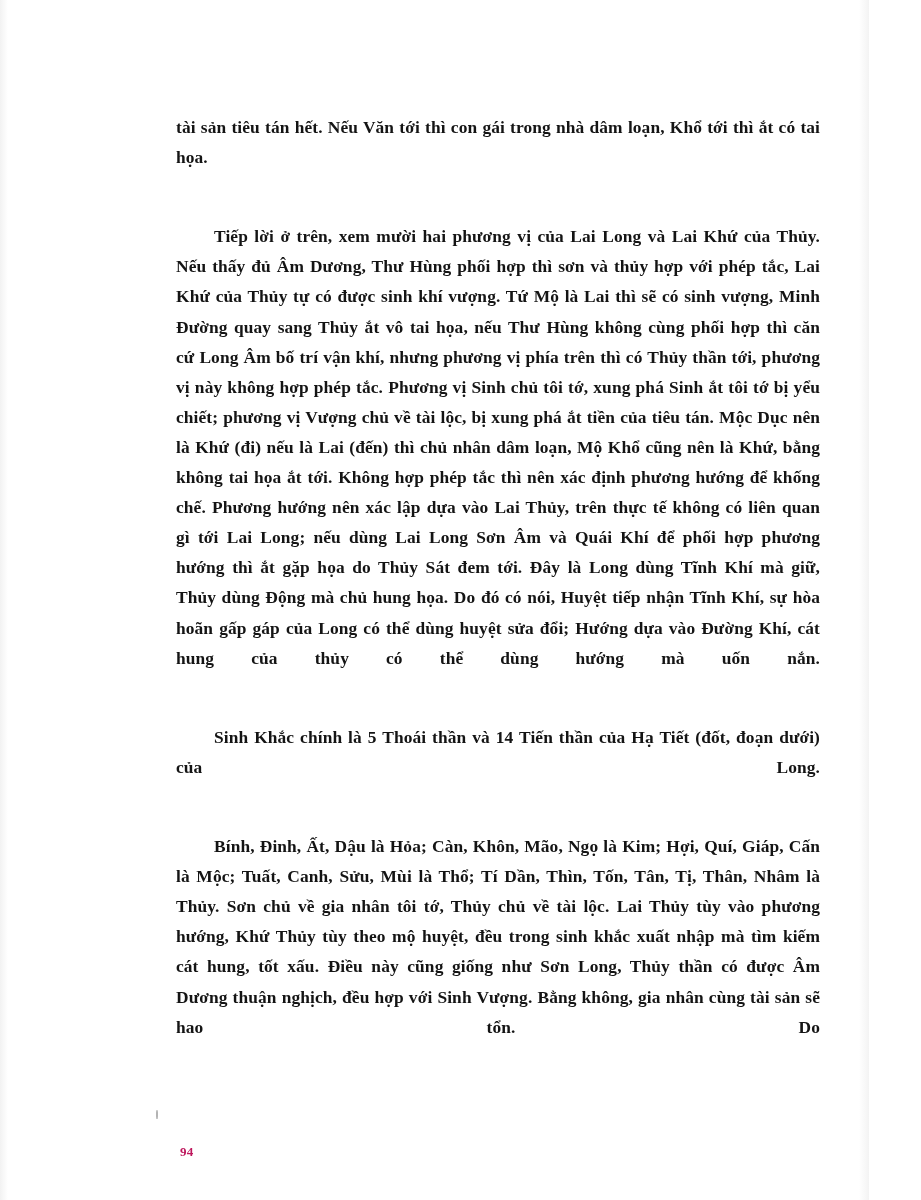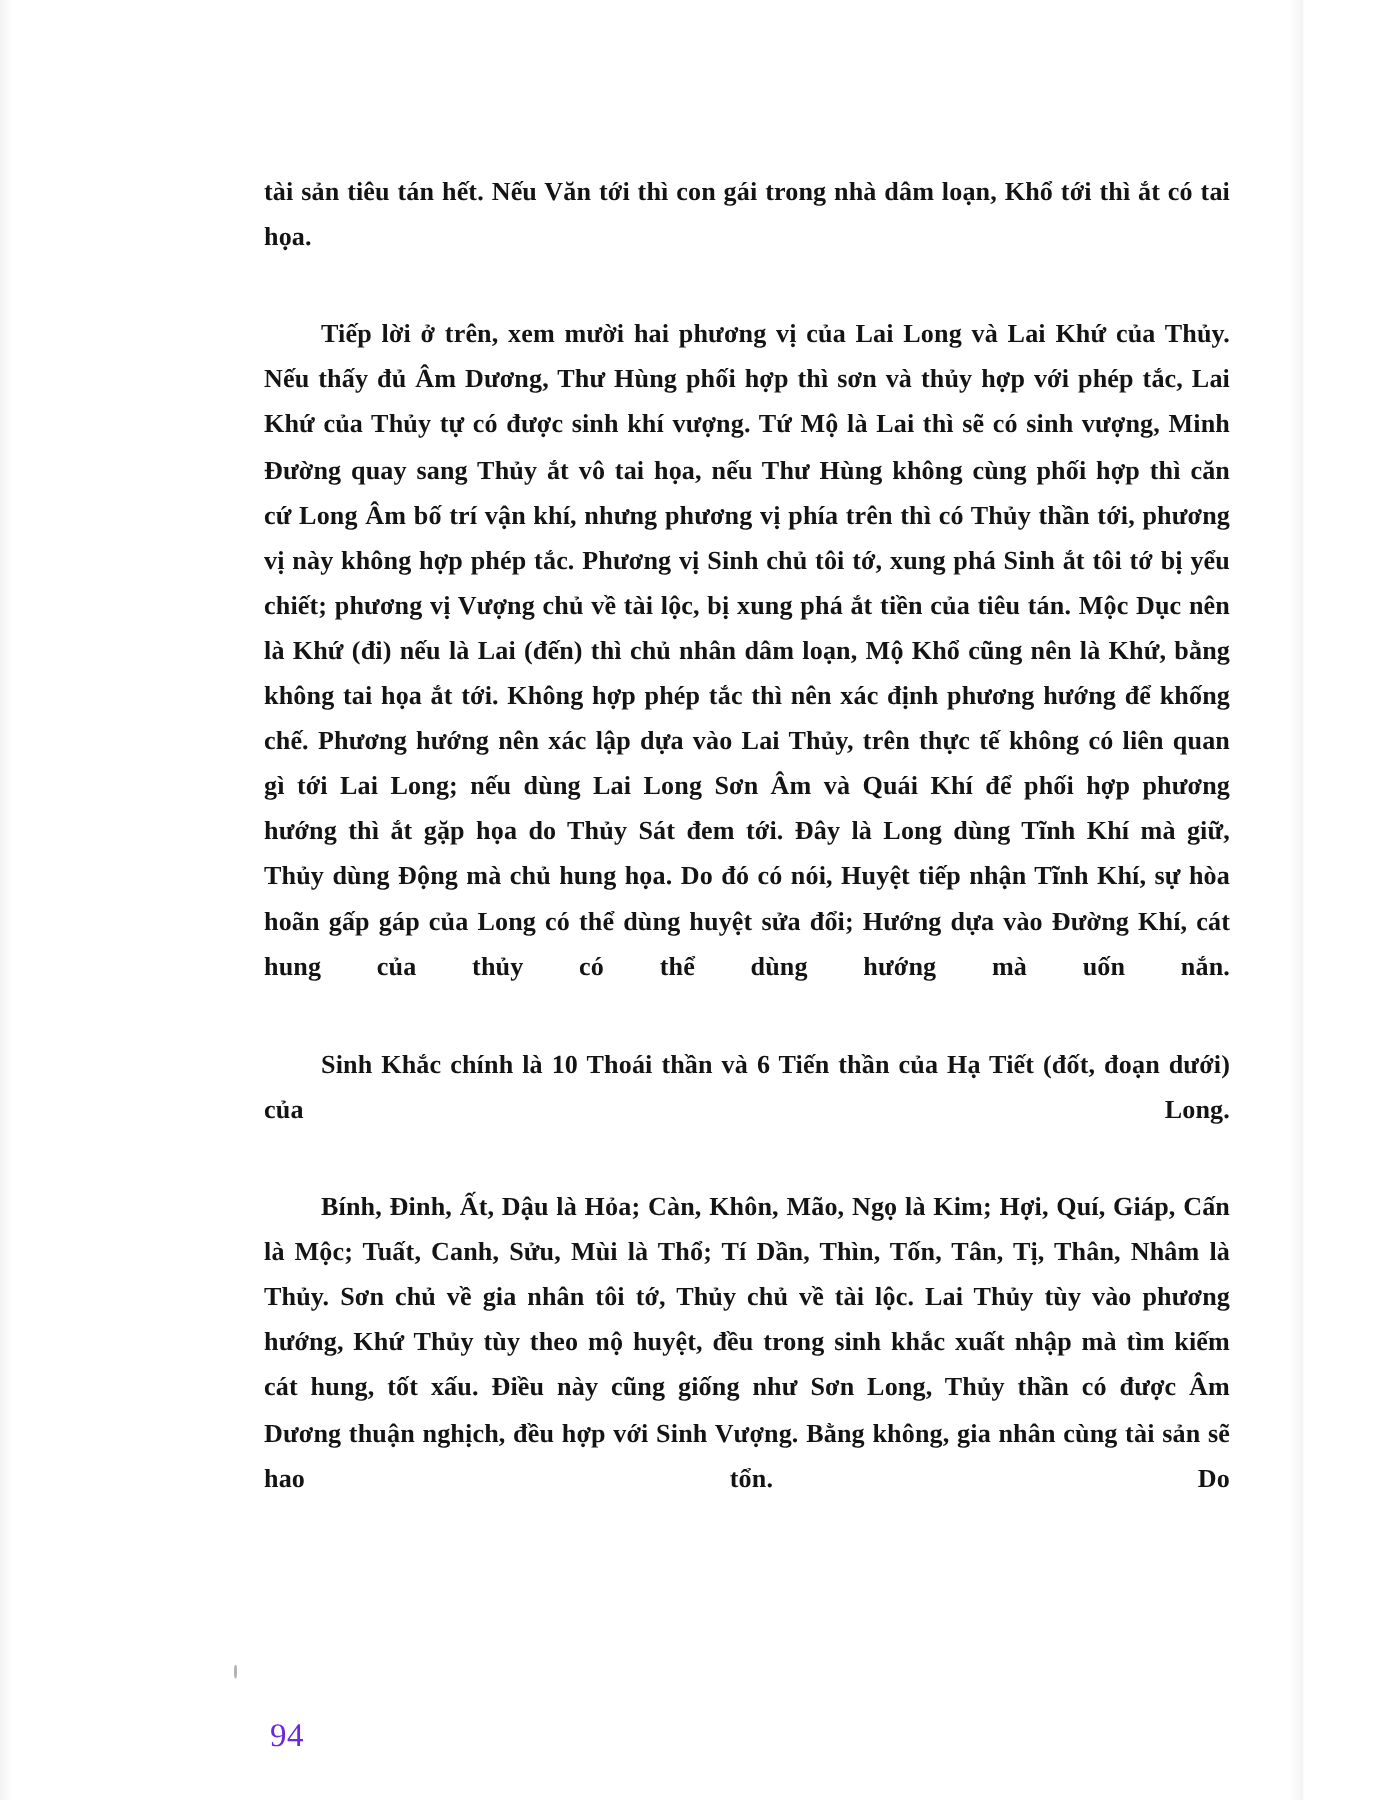--- a/index.html
+++ b/index.html
@@ -54,36 +54,36 @@
     color: #141414;
     font-weight: 600;
     letter-spacing: 0.1px;
     word-spacing: 0.6px;
     -webkit-font-smoothing: none;
   }
   p.para.indent {
     text-indent: 38px;
   }
   p.para + p.para {
-    margin-top: 5px;
+    margin-top: 19px;
     font-family: Liberation Serif, serif;
   }
   
   p.para::after {
     content: "";
     display: inline-block;
     width: 100%;
   }
   .page-number {
     position: absolute;
     left: 180px;
     top: 1144px;
-    font-size: 22px;
-    font-weight: 400;
-    color: #6d28d9;
+    font-size: 13px;
+    font-weight: 700;
+    color: #be185d;
     letter-spacing: 0.3px;
   }
   .margin-speck {
     position: absolute;
     left: 156px;
     top: 1110px;
     width: 2px;
     height: 9px;
     background: #9a9a9a;
     opacity: 0.75;
@@ -94,21 +94,21 @@
 <body>
 
 <div class="page">
 
   <div class="scan-edge-left"></div>
   <div class="scan-edge-right"></div>
 
   <div class="text-block">
     <p class="para">tài sản tiêu tán hết. Nếu Văn tới thì con gái trong nhà dâm loạn, Khổ tới thì ắt có tai họa.</p>
     <p class="para indent">Tiếp lời ở trên, xem mười hai phương vị của Lai Long và Lai Khứ của Thủy. Nếu thấy đủ Âm Dương, Thư Hùng phối hợp thì sơn và thủy hợp với phép tắc, Lai Khứ của Thủy tự có được sinh khí vượng. Tứ Mộ là Lai thì sẽ có sinh vượng, Minh Đường quay sang Thủy ắt vô tai họa, nếu Thư Hùng không cùng phối hợp thì căn cứ Long Âm bố trí vận khí, nhưng phương vị phía trên thì có Thủy thần tới, phương vị này không hợp phép tắc. Phương vị Sinh chủ tôi tớ, xung phá Sinh ắt tôi tớ bị yểu chiết; phương vị Vượng chủ về tài lộc, bị xung phá ắt tiền của tiêu tán. Mộc Dục nên là Khứ (đi) nếu là Lai (đến) thì chủ nhân dâm loạn, Mộ Khổ cũng nên là Khứ, bằng không tai họa ắt tới. Không hợp phép tắc thì nên xác định phương hướng để khống chế. Phương hướng nên xác lập dựa vào Lai Thủy, trên thực tế không có liên quan gì tới Lai Long; nếu dùng Lai Long Sơn Âm và Quái Khí để phối hợp phương hướng thì ắt gặp họa do Thủy Sát đem tới. Đây là Long dùng Tĩnh Khí mà giữ, Thủy dùng Động mà chủ hung họa. Do đó có nói, Huyệt tiếp nhận Tĩnh Khí, sự hòa hoãn gấp gáp của Long có thể dùng huyệt sửa đổi; Hướng dựa vào Đường Khí, cát hung của thủy có thể dùng hướng mà uốn nắn.</p>
-    <p class="para indent">Sinh Khắc chính là 10 Thoái thần và 6 Tiến thần của Hạ Tiết (đốt, đoạn dưới) của Long.</p>
+    <p class="para indent">Sinh Khắc chính là 5 Thoái thần và 14 Tiến thần của Hạ Tiết (đốt, đoạn dưới) của Long.</p>
     <p class="para indent">Bính, Đinh, Ất, Dậu là Hỏa; Càn, Khôn, Mão, Ngọ là Kim; Hợi, Quí, Giáp, Cấn là Mộc; Tuất, Canh, Sửu, Mùi là Thổ; Tí Dần, Thìn, Tốn, Tân, Tị, Thân, Nhâm là Thủy. Sơn chủ về gia nhân tôi tớ, Thủy chủ về tài lộc. Lai Thủy tùy vào phương hướng, Khứ Thủy tùy theo mộ huyệt, đều trong sinh khắc xuất nhập mà tìm kiếm cát hung, tốt xấu. Điều này cũng giống như Sơn Long, Thủy thần có được Âm Dương thuận nghịch, đều hợp với Sinh Vượng. Bằng không, gia nhân cùng tài sản sẽ hao tổn. Do</p>
   </div>
 
   <div class="margin-speck"></div>
 
   <div class="page-number">94</div>
 
 </div>
 
 </body></html>

